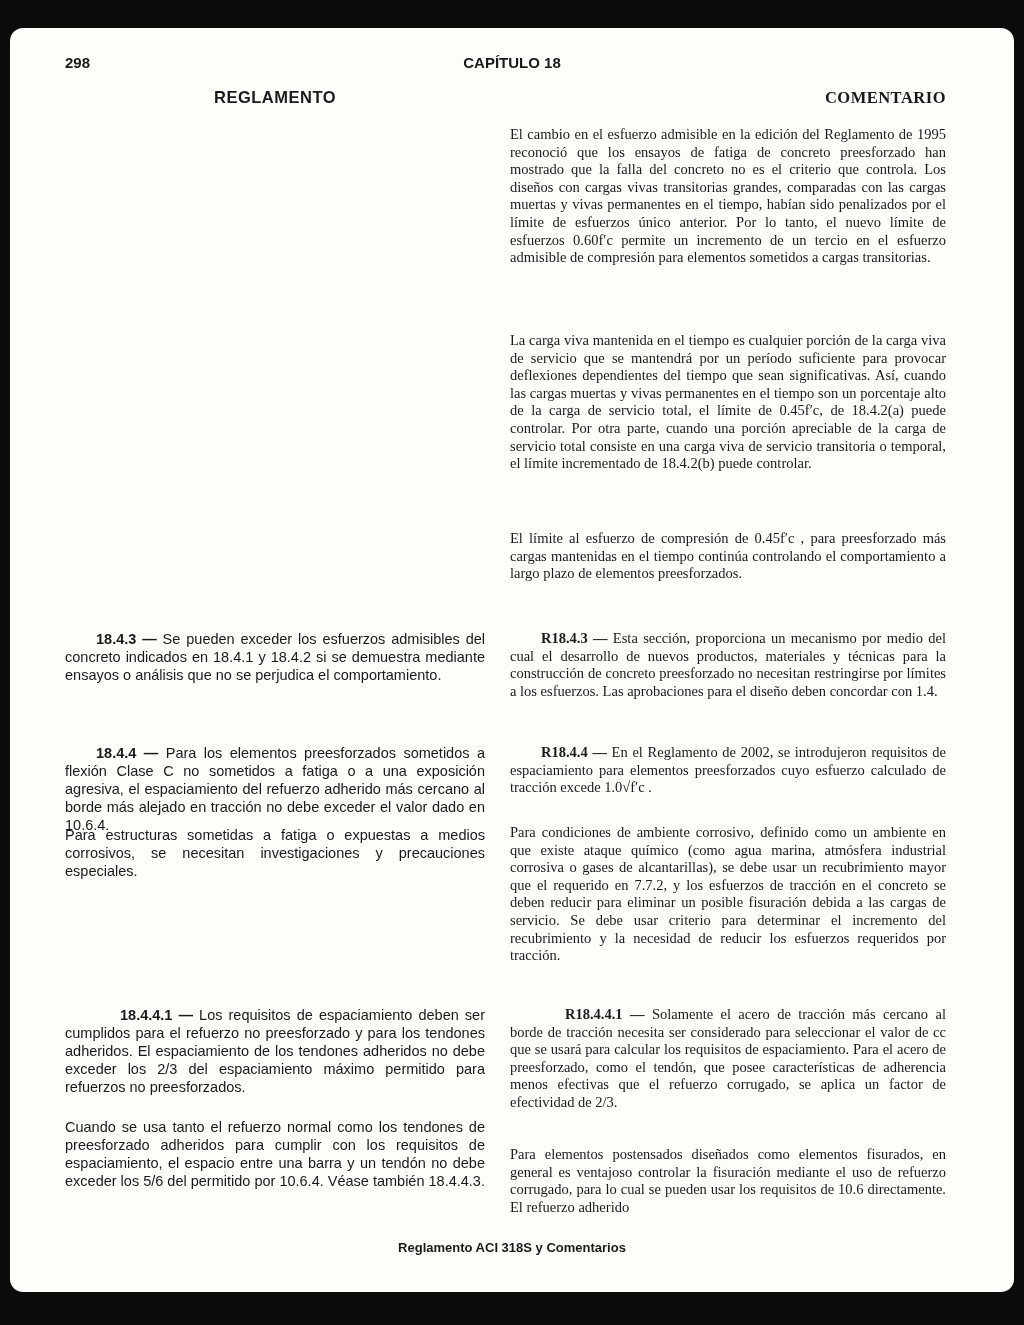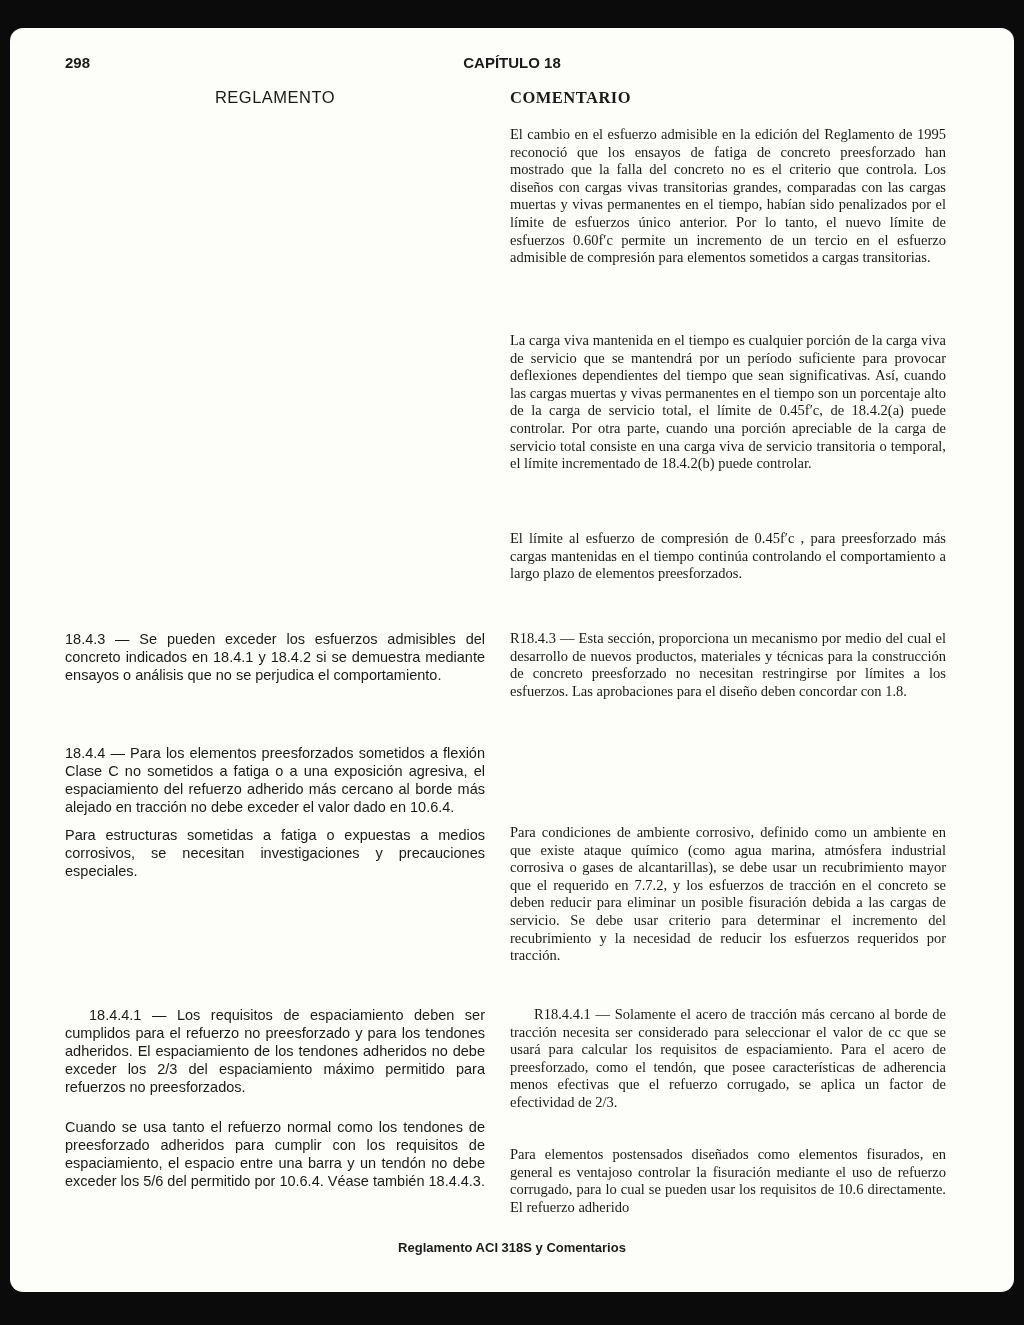--- a/index.html
+++ b/index.html
@@ -20,41 +20,41 @@
   .pgnum {
     position:absolute; left:55px; top:26px;
     font-weight:bold; font-size:15px;
   }
   .chapter {
     position:absolute; left:0; top:26px; width:100%;
     text-align:center; font-weight:bold; font-size:15px;
   }
   .col-head-left {
     position:absolute; left:55px; top:60px; width:420px;
-    text-align:center; font-weight:normal; font-size:16.5px;
+    text-align:center; font-weight:bold; font-size:16.5px;
     letter-spacing:0.5px;
   }
   .col-head-right {
     position:absolute; left:500px; top:60px; width:436px;
-    text-align:left; font-weight:bold; font-size:16.5px;
+    text-align:right; font-weight:bold; font-size:16.5px;
     font-family:"Liberation Serif", serif;
     letter-spacing:0.5px;
   }
   .lp {
     position:absolute; left:55px; width:420px;
     margin:0; font-size:14.5px; line-height:18px;
     text-align:justify;
   }
   .rp {
     position:absolute; left:500px; width:436px;
     margin:0; font-size:14.5px; line-height:17.6px;
     text-align:justify;
     font-family:"Liberation Serif", serif;
   }
-  .rp strong, .lp strong { font-weight:normal; }
+  .rp strong, .lp strong { font-weight:bold;margin-left:31px; }
   .indent-first { text-indent:24px; }
   .item-b {
     position:absolute; left:83px; top:118px; width:392px;
     margin:0; font-size:14.5px; line-height:18px;
     text-align:left;
   }
   .item-b .leader { letter-spacing:1px; }
   .item-b .fval { font-weight:bold; white-space:nowrap; }
   .footer {
     position:absolute; left:0; top:1212px; width:100%;
@@ -99,23 +99,26 @@
 
   <p class="rp" style="top:304px">
     <span>La carga viva mantenida en el tiempo es cualquier porción de la carga viva de servicio que se mantendrá por un período suficiente para provocar deflexiones dependientes del tiempo que sean significativas. Así, cuando las cargas muertas y vivas permanentes en el tiempo son un porcentaje alto de la carga de servicio total, el límite de 0.45f′c, de 18.4.2(a) puede controlar. Por otra parte, cuando una porción apreciable de la carga de servicio total consiste en una carga viva de servicio transitoria o temporal, el límite incrementado de 18.4.2(b) puede controlar.</span>
   </p>
 
   <p class="rp" style="top:502px">
     <span>El límite al esfuerzo de compresión de 0.45f′c , para preesforzado más cargas mantenidas en el tiempo continúa controlando el comportamiento a largo plazo de elementos preesforzados.</span>
   </p>
 
   <p class="rp" style="top:602px">
-    <strong>R18.4.3 —</strong><span> Esta sección, proporciona un mecanismo por medio del cual el desarrollo de nuevos productos, materiales y técnicas para la construcción de concreto preesforzado no necesitan restringirse por límites a los esfuerzos. Las aprobaciones para el diseño deben concordar con 1.8.</span>
+    <strong>R18.4.3 —</strong><span> Esta sección, proporciona un mecanismo por medio del cual el desarrollo de nuevos productos, materiales y técnicas para la construcción de concreto preesforzado no necesitan restringirse por límites a los esfuerzos. Las aprobaciones para el diseño deben concordar con 1.4.</span>
   </p>
 
+  <p class="rp" style="top:716px">
+    <strong>R18.4.4 —</strong><span> En el Reglamento de 2002, se introdujeron requisitos de espaciamiento para elementos preesforzados cuyo esfuerzo calculado de tracción excede 1.0√f′c .</span>
+  </p>
 
   <p class="rp" style="top:796px">
     <span>Para condiciones de ambiente corrosivo, definido como un ambiente en que existe ataque químico (como agua marina, atmósfera industrial corrosiva o gases de alcantarillas), se debe usar un recubrimiento mayor que el requerido en 7.7.2, y los esfuerzos de tracción en el concreto se deben reducir para eliminar un posible fisuración debida a las cargas de servicio. Se debe usar criterio para determinar el incremento del recubrimiento y la necesidad de reducir los esfuerzos requeridos por tracción.</span>
   </p>
 
   <p class="rp indent-first" style="top:978px">
     <strong>R18.4.4.1 —</strong><span> Solamente el acero de tracción más cercano al borde de tracción necesita ser considerado para seleccionar el valor de cc que se usará para calcular los requisitos de espaciamiento. Para el acero de preesforzado, como el tendón, que posee características de adherencia menos efectivas que el refuerzo corrugado, se aplica un factor de efectividad de 2/3.</span>
   </p>
 
   <p class="rp" style="top:1118px">

